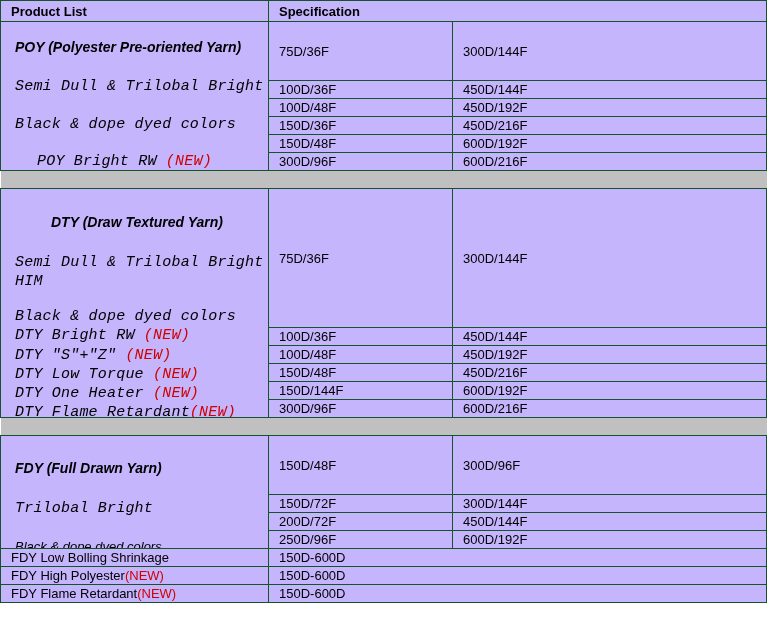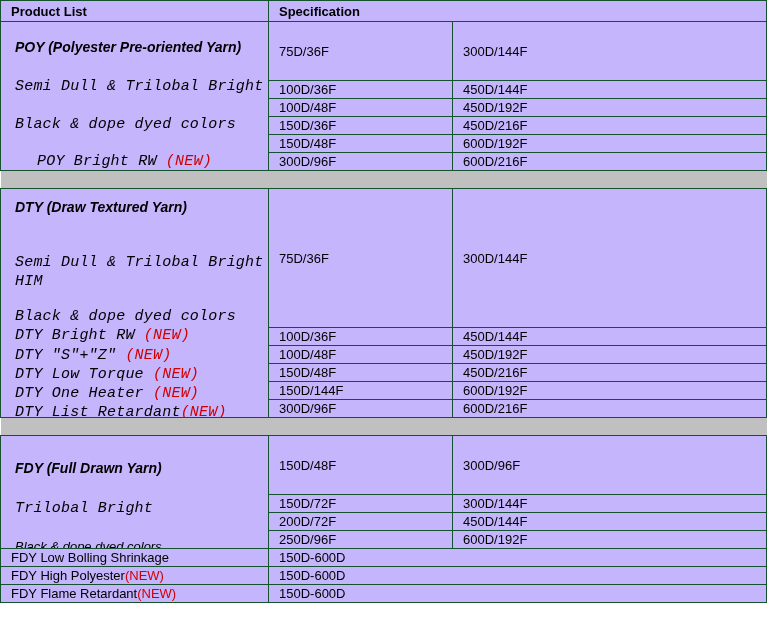--- a/index.html
+++ b/index.html
@@ -173,29 +173,29 @@
       <td class="spec norightline">600D/216F</td>
     </tr>
 
     <tr class="band">
       <td colspan="3"></td>
     </tr>
 
     <tr>
       <td class="desc" rowspan="6" style="height:226px;">
         <div class="desc-inner">
-          <div class="line bold" style="top:11px;">DTY (Draw Textured Yarn)</div>
+          <div class="line bold" style="top:26px;margin-left:36px;">DTY (Draw Textured Yarn)</div>
           <div class="line mono" style="top:66px;">Semi Dull &amp; Trilobal Bright NIM &amp;</div>
           <div class="line mono" style="top:85px;">HIM</div>
           <div class="line mono" style="top:120px;">Black &amp; dope dyed colors</div>
           <div class="line mono" style="top:139px;"><span>DTY Bright RW </span><span class="newtag-mono">(NEW)</span></div>
           <div class="line mono" style="top:159px;"><span>DTY ″S″+″Z″ </span><span class="newtag-mono">(NEW)</span></div>
           <div class="line mono" style="top:178px;"><span>DTY Low Torque </span><span class="newtag-mono">(NEW)</span></div>
           <div class="line mono" style="top:197px;"><span>DTY One Heater </span><span class="newtag-mono">(NEW)</span></div>
-          <div class="line mono" style="top:216px;"><span>DTY List Retardant</span><span class="newtag-mono">(NEW)</span></div>
+          <div class="line mono" style="top:216px;"><span>DTY Flame Retardant</span><span class="newtag-mono">(NEW)</span></div>
         </div>
       </td>
       <td class="spec spec-tall" style="height:138px;">75D/36F</td>
       <td class="spec spec-tall norightline">300D/144F</td>
     </tr>
     <tr>
       <td class="spec" style="height:17px;">100D/36F</td>
       <td class="spec norightline">450D/144F</td>
     </tr>
     <tr>

